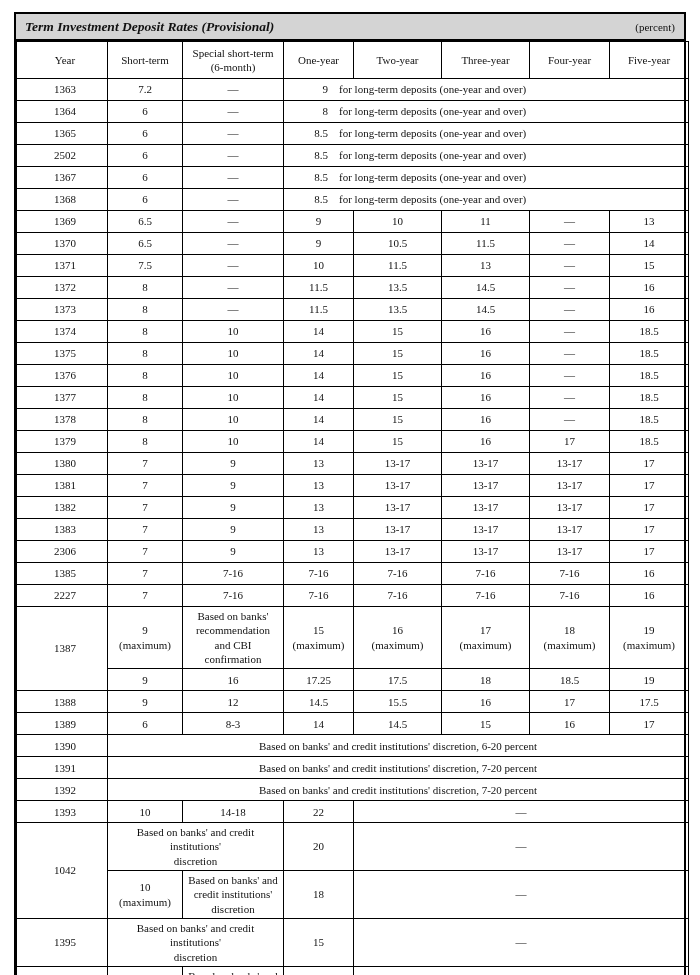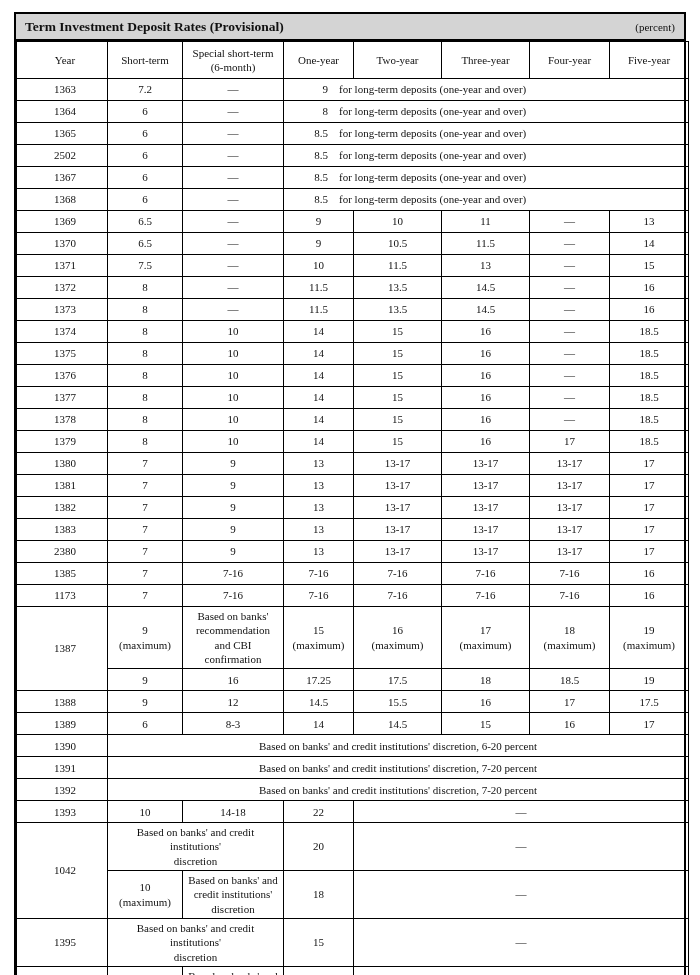--- a/index.html
+++ b/index.html
@@ -18,20 +18,21 @@
   .titlebar {
     background: #d4d4d4;
     display: flex;
     justify-content: space-between;
     align-items: center;
     padding: 5px 9px 4px 9px;
     border-bottom: 2px solid #000;
   }
   .title-left {
     font-weight: bold;
+    font-style: italic;
     font-size: 13.5px;
   }
   .title-right {
     font-size: 11px;
   }
   table {
     border-collapse: collapse;
     table-layout: fixed;
     width: 100%;
     font-size: 11px;
@@ -275,41 +276,41 @@
           <td class="year-cell">1383</td>
           <td class="val-cell">7</td>
           <td class="val-cell">9</td>
           <td class="val-cell">13</td>
           <td class="val-cell">13-17</td>
           <td class="val-cell">13-17</td>
           <td class="val-cell">13-17</td>
           <td class="val-cell">17</td>
         </tr>
         <tr>
-          <td class="year-cell">2380</td>
+          <td class="year-cell">2306</td>
           <td class="val-cell">7</td>
           <td class="val-cell">9</td>
           <td class="val-cell">13</td>
           <td class="val-cell">13-17</td>
           <td class="val-cell">13-17</td>
           <td class="val-cell">13-17</td>
           <td class="val-cell">17</td>
         </tr>
         <tr>
           <td class="year-cell">1385</td>
           <td class="val-cell">7</td>
           <td class="val-cell">7-16</td>
           <td class="val-cell">7-16</td>
           <td class="val-cell">7-16</td>
           <td class="val-cell">7-16</td>
           <td class="val-cell">7-16</td>
           <td class="val-cell">16</td>
         </tr>
         <tr>
-          <td class="year-cell">1173</td>
+          <td class="year-cell">2227</td>
           <td class="val-cell">7</td>
           <td class="val-cell">7-16</td>
           <td class="val-cell">7-16</td>
           <td class="val-cell">7-16</td>
           <td class="val-cell">7-16</td>
           <td class="val-cell">7-16</td>
           <td class="val-cell">16</td>
         </tr>
         <tr>
           <td rowspan="2" class="year-cell">1387</td>

